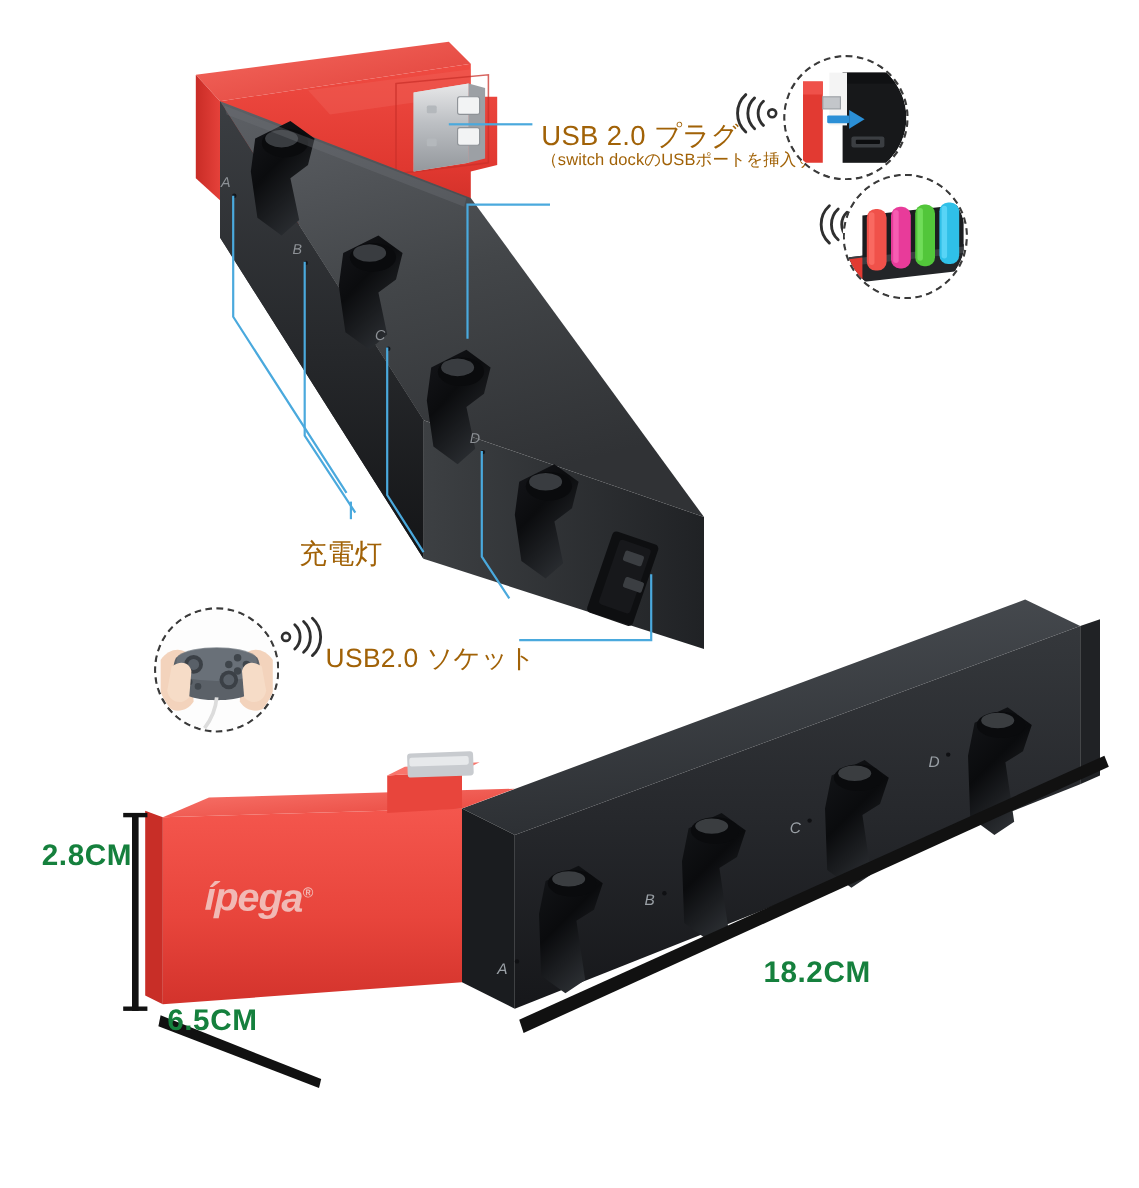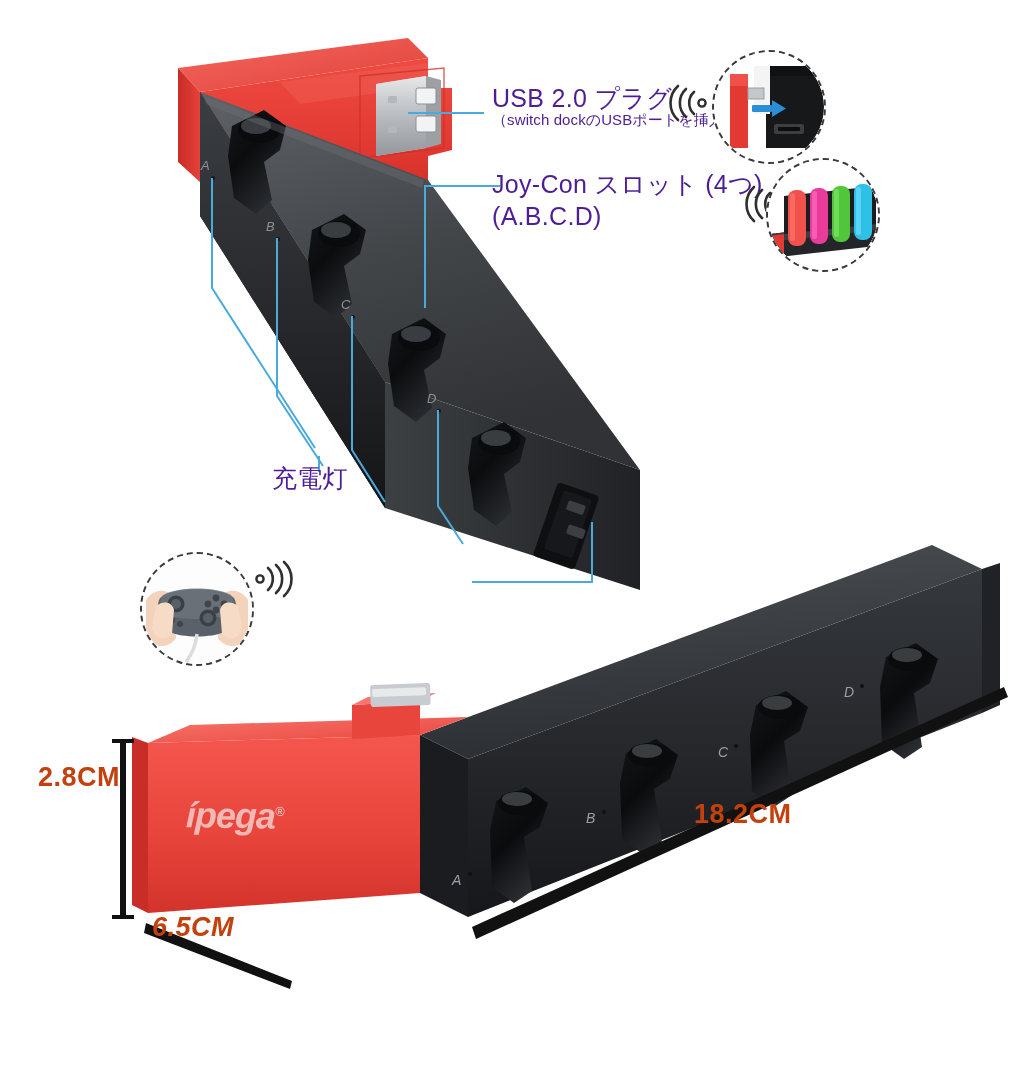--- a/index.html
+++ b/index.html
@@ -9,31 +9,31 @@
     font-family:"Liberation Sans","DejaVu Sans",sans-serif;
     color:#1b1b1b;
   }
   .stage{position:absolute;inset:0;}
 
   
   .abs{position:absolute;}
   .nosel{user-select:none;}
 
   
-  .anno{position:absolute;color:#4c1d95;white-space:nowrap;line-height:1.12;}
+  .anno{position:absolute;color:#a16207;white-space:nowrap;line-height:1.12;margin-top:26px;}
   .anno .big{font-size:25px;letter-spacing:.3px;display:block;}
   .anno .sub{font-size:15px;letter-spacing:.1px;display:block;}
   .anno .big2{font-size:24px;letter-spacing:.3px;display:block;}
 
   
   .lead{position:absolute;background:#4aa9dd;}
   .lead.h{height:2px;}
 
   
-  .dim{position:absolute;font-size:27px;font-weight:700;color:#c2410c;letter-spacing:.5px;}
+  .dim{position:absolute;font-size:27px;font-weight:700;color:#15803d;letter-spacing:.5px;}
 
   
   .inset{
     position:absolute;border-radius:50%;
     border:2px dashed #3a3a3a;overflow:hidden;background:#fff;
   }
   .inset .clip{position:absolute;inset:0;border-radius:50%;overflow:hidden;}
 
   svg{display:block;overflow:visible;}
 </style>
@@ -185,30 +185,27 @@
 
   <svg class="abs" style="left:470px;top:520px;" width="140" height="80" viewBox="0 0 140 80">
     <polyline points="122,2 122,62 2,62" fill="none" stroke="#4aa9dd" stroke-width="2"></polyline>
   </svg>
 
   <div class="anno" style="left:492px;top:84px;">
     <span class="big">USB 2.0 プラグ</span>
     <span class="sub">（switch dockのUSBポートを挿入する）</span>
   </div>
 
-  <div class="anno" style="left:492px;top:170px;">
-    <span class="big">Joy-Con スロット (4つ)</span>
-    <span class="big" style="margin-top:4px;">(A.B.C.D)</span>
-  </div>
 
   <div class="anno" style="left:272px;top:464px;">
     <span class="big">充電灯</span>
   </div>
 
   <div class="anno" style="left:296px;top:560px;">
+    <span class="big2">USB2.0 ソケット</span>
   </div>
 
   <svg class="abs" style="left:664px;top:84px;" width="46" height="38" viewBox="0 0 46 38">
     <g fill="none" stroke="#2f2f2f" stroke-width="2.6" stroke-linecap="round">
       <path d="M30,8 A15,15 0 0 0 30,30"></path>
       <path d="M22,5 A19,19 0 0 0 22,33"></path>
       <path d="M14,2 A23,23 0 0 0 14,36"></path>
     </g>
     <circle cx="38" cy="19" r="3.6" fill="none" stroke="#2f2f2f" stroke-width="2.4"></circle>
   </svg>
@@ -415,20 +412,20 @@
   <div class="abs" style="left:734px;top:744px;width:4px;height:4px;border-radius:50%;background:#0f1013;"></div>
 
   <div class="abs nosel" style="left:844px;top:684px;font-size:14px;color:#9aa0a6;font-style:italic;">
     <span>D</span>
   </div>
   <div class="abs" style="left:860px;top:684px;width:4px;height:4px;border-radius:50%;background:#0f1013;"></div>
 
   <div class="dim" style="left:38px;top:762px;">
     <span>2.8CM</span>
   </div>
-  <div class="dim" style="left:152px;top:912px;font-style:italic;">
+  <div class="dim" style="left:152px;top:912px;">
     <span>6.5CM</span>
   </div>
-  <div class="dim" style="left:694px;top:799px;">
+  <div class="dim" style="left:694px;top:869px;">
     <span>18.2CM</span>
   </div>
 
 </div>
 
 </body></html>

